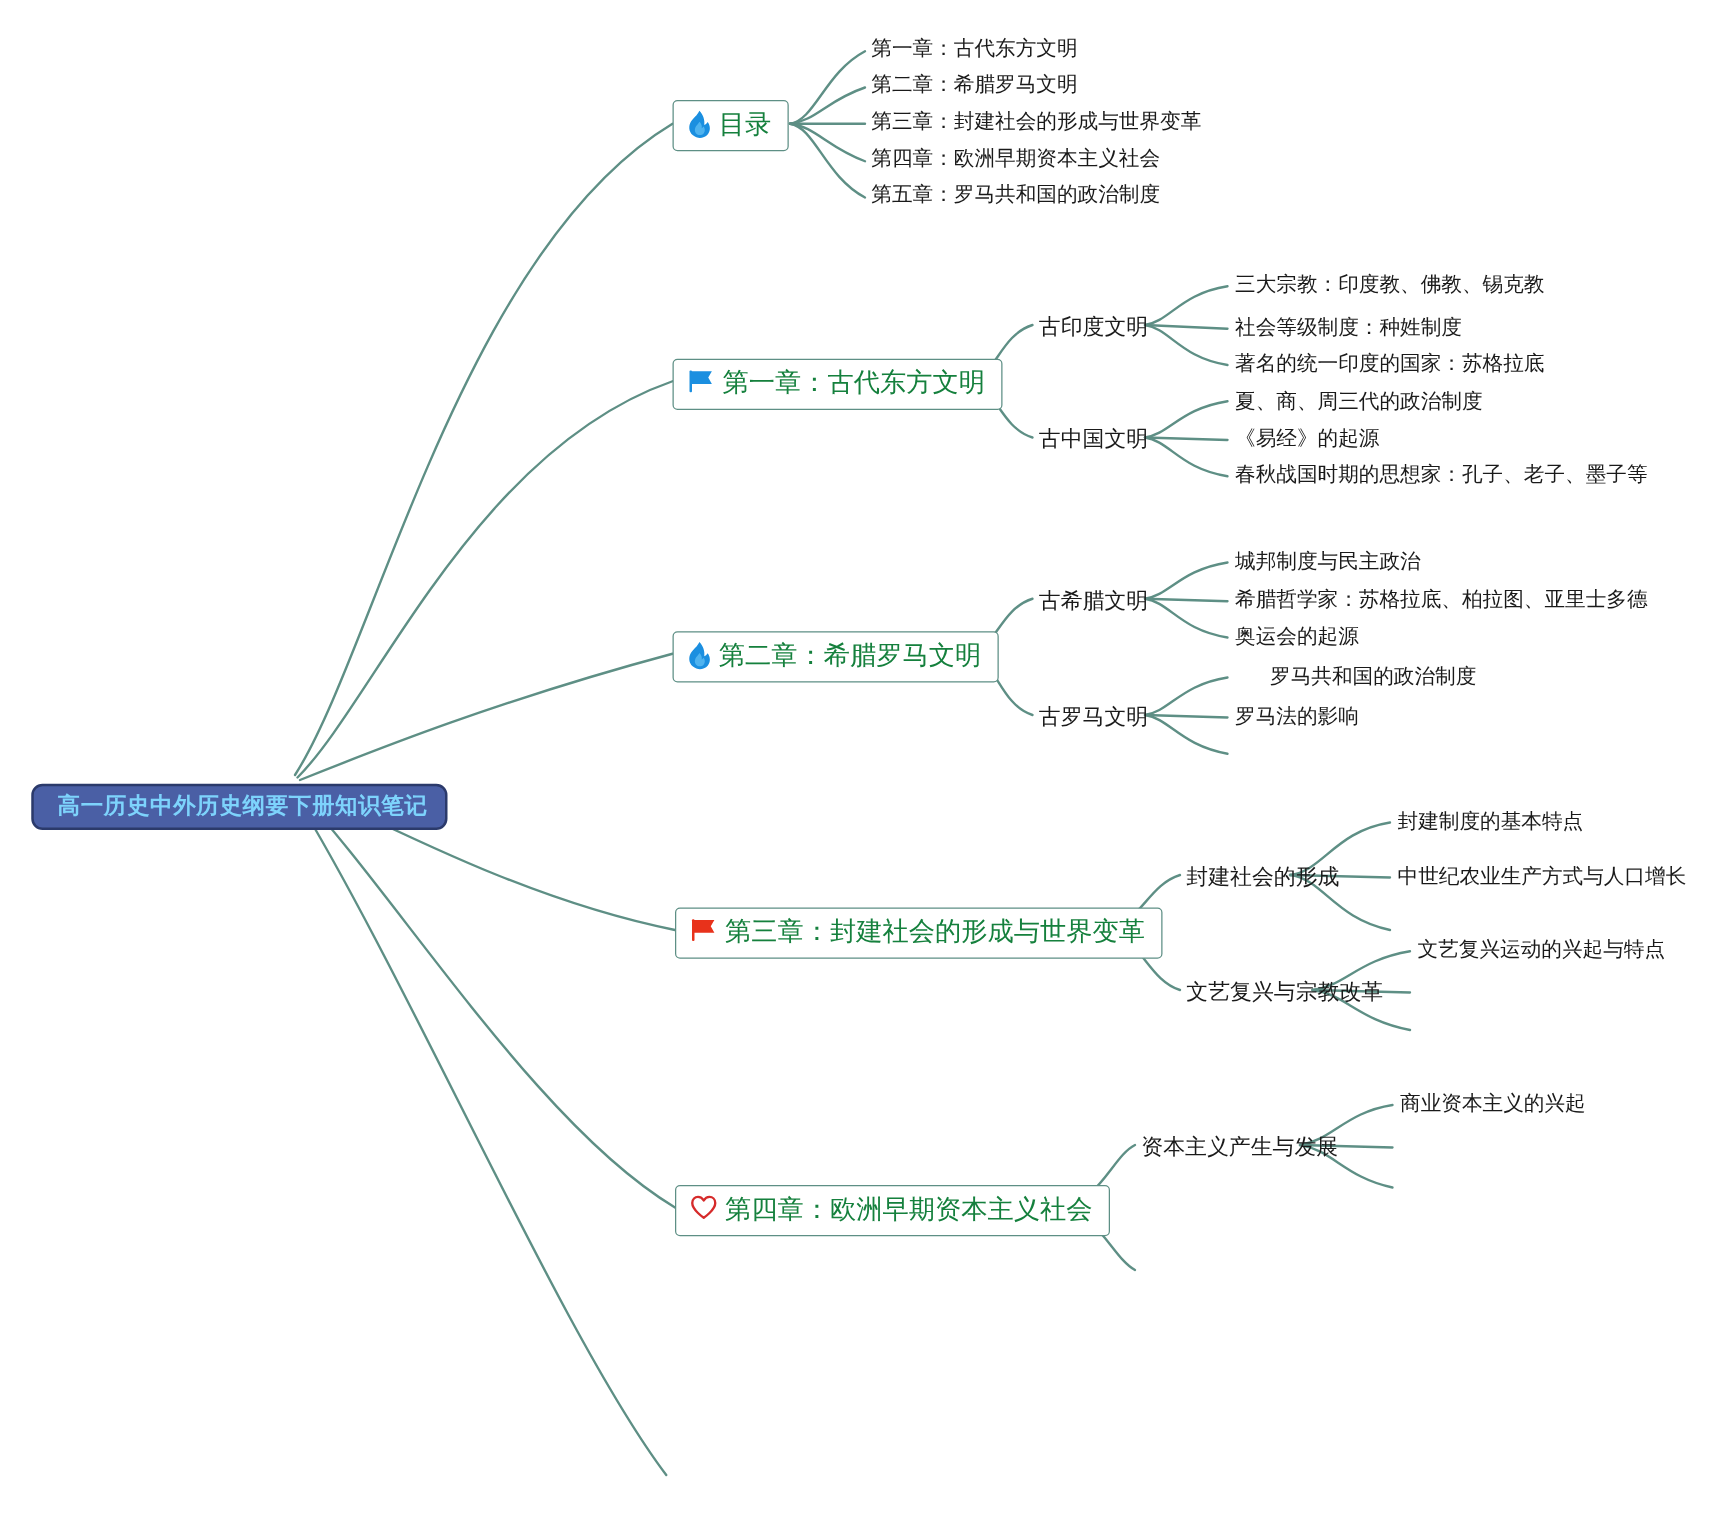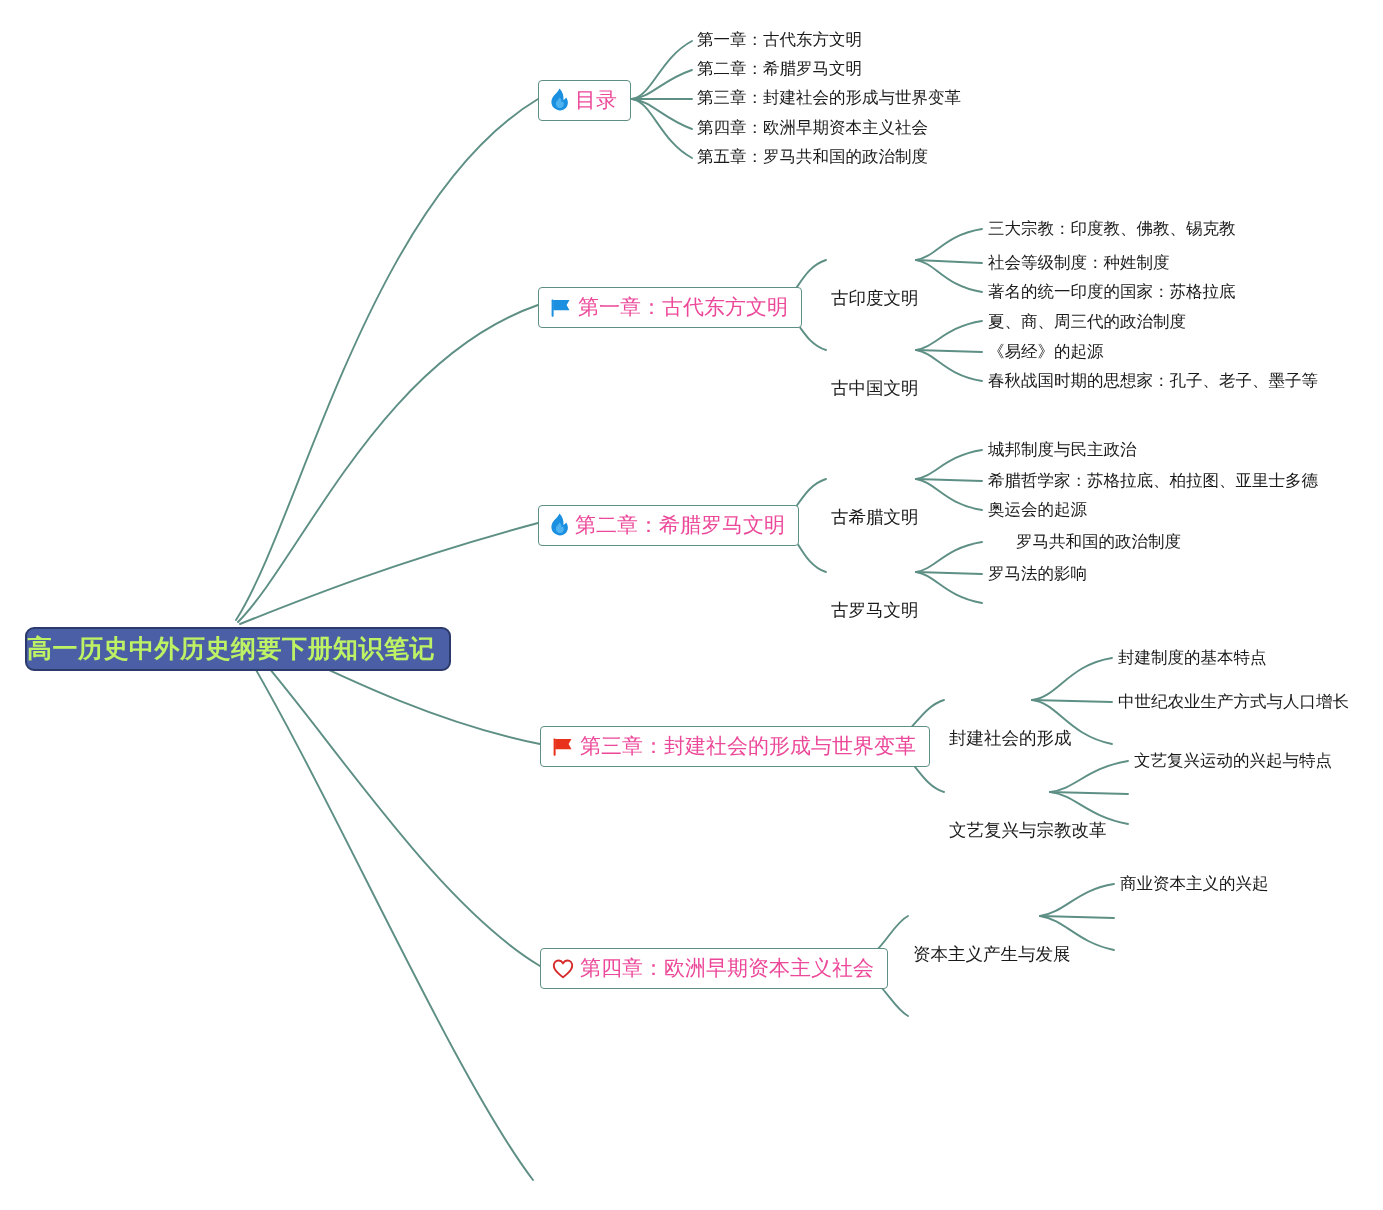--- a/index.html
+++ b/index.html
@@ -25,53 +25,53 @@
     position: absolute;
     left: 0; top: 0;
     width: 1383px;
     height: 1210px;
     pointer-events: none;
   }
   .node {
     position: absolute;
     box-sizing: border-box;
     display: flex;
-    align-items: flex-end;
+    align-items: flex-start;
     white-space: nowrap;
   }
   
   .root-node {
     background: #4a5fa5;
     border: 2px solid #2b3a6b;
     border-radius: 9px;
-    color: #bef264;
-    font-size: 25px;
+    color: #7dd3fc;
+    font-size: 18px;
     font-weight: bold;
     letter-spacing: 0.5px;
-    padding: 6px 14px 8px 0;
+    padding: 6px 14px 8px 19px;
     line-height: 1.05;
   }
   
   .branch-node {
     background: #ffffff;
     border: 1.6px solid #5e8f85;
     border-radius: 4px;
-    color: #ec4899;
+    color: #15803d;
     font-size: 21px;
     padding: 7px 13px 9px 11px;
     line-height: 1.1;
   }
   .branch-node .nlabel { margin-left: 6px; }
   
   .text-node {
     color: #1a1a1a;
     font-size: 17px;
     line-height: 1.15;
   }
-  .text-node.lvl2 { font-size: 17.5px; margin-top: 37px; }
+  .text-node.lvl2 { font-size: 17.5px; }
   .text-node.leaf { font-size: 16.5px; }
   
   .ico {
     display: inline-block;
     line-height: 1;
     flex: 0 0 auto;
   }
   .ico svg { display: block; }
 </style>
 </head>

